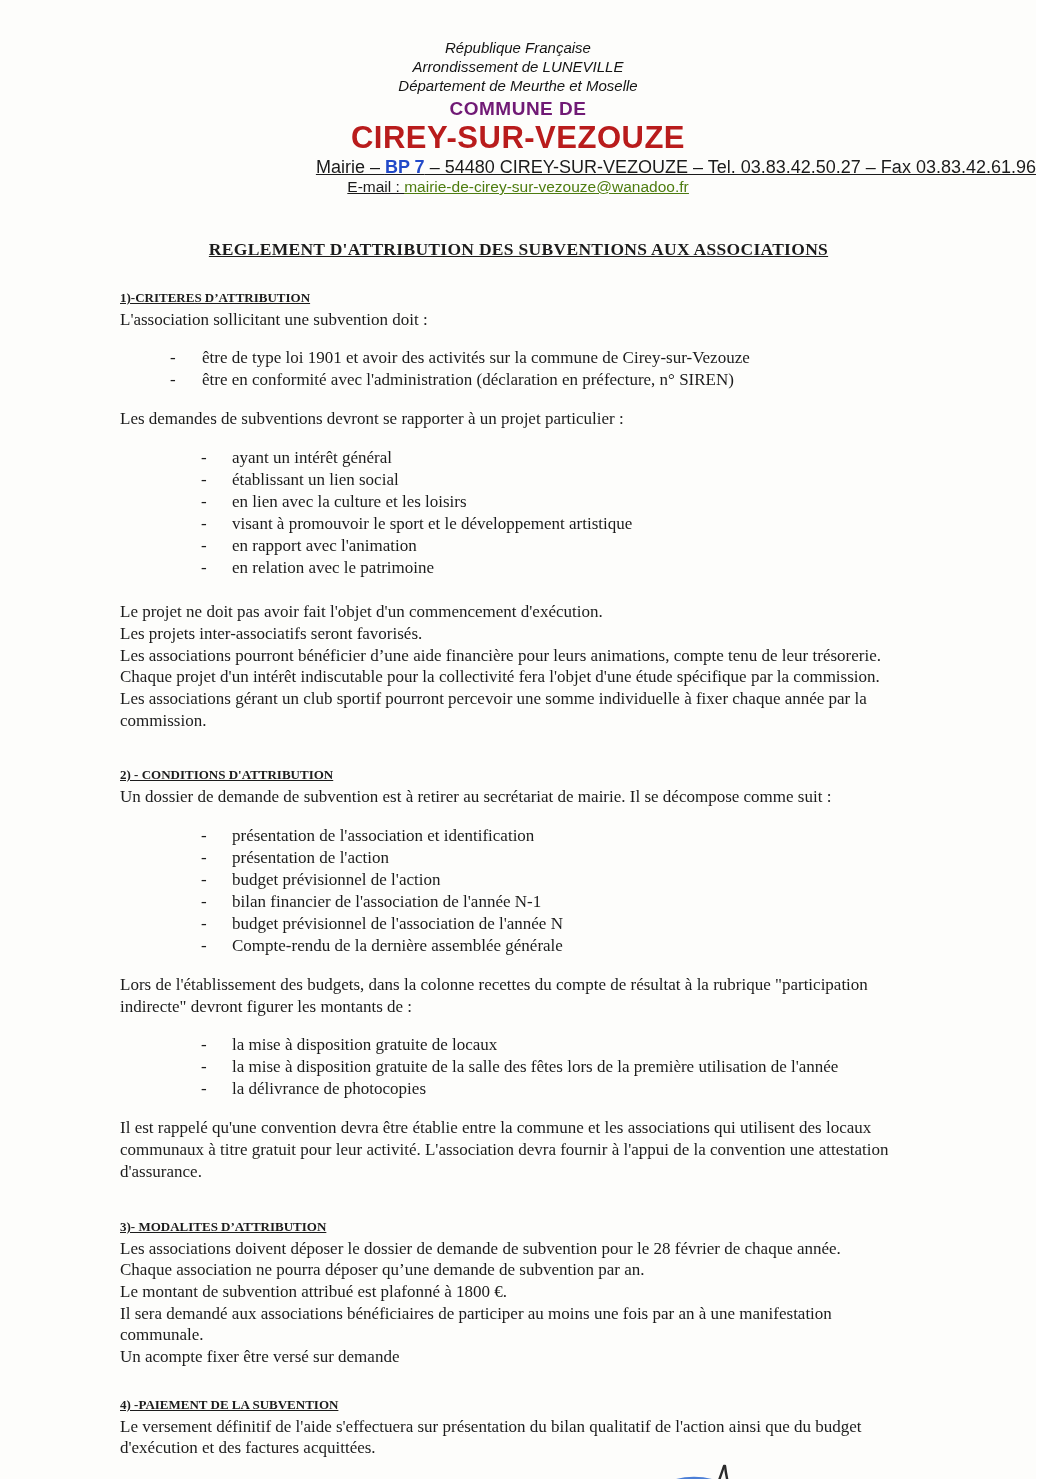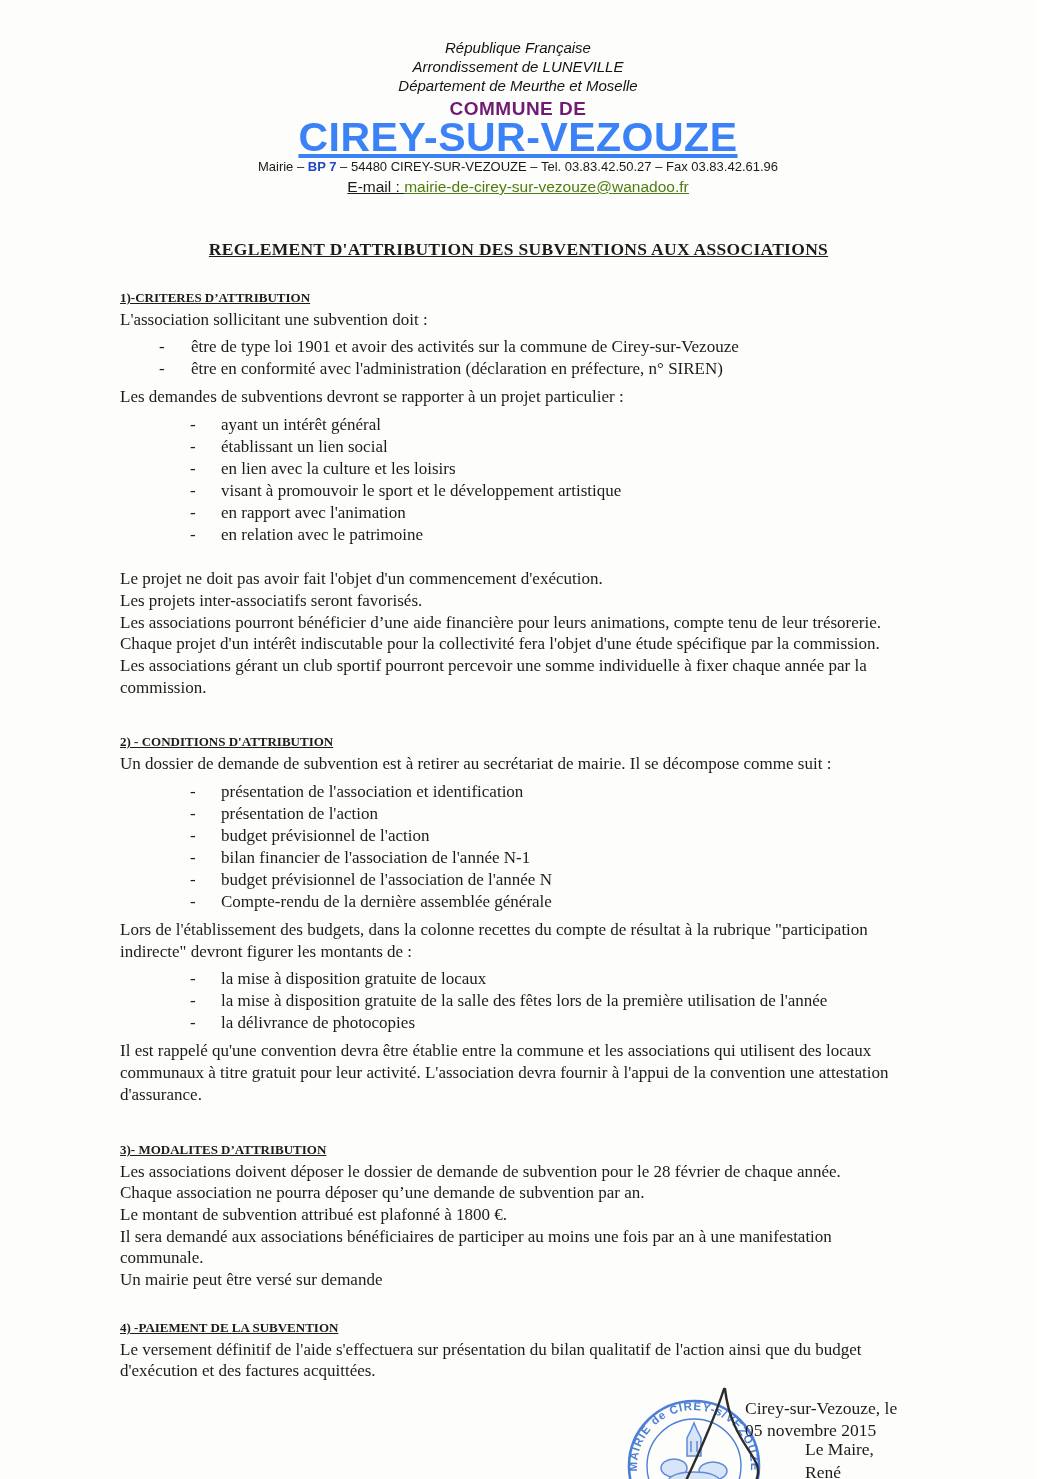--- a/index.html
+++ b/index.html
@@ -13,35 +13,35 @@
     box-sizing:border-box;
   }
   
   .letterhead{
     padding-top:38px;
     text-align:center;
     font-family:"Liberation Sans", sans-serif;
   }
   .lh-italic{font-style:italic;font-size:15px;line-height:19px;color:#141414;}
   .lh-commune{font-weight:700;font-size:19px;line-height:23px;letter-spacing:.5px;margin-top:2px;color:#701a75;}
-  .lh-name{font-weight:700;font-size:41px;line-height:35px;letter-spacing:.5px;color:#3b82f6;text-decoration:underline;}
-  .lh-address{font-size:13px;line-height:20px;margin-top:2px;color:#1b1b1b;}
+  .lh-name{font-weight:700;font-size:31px;line-height:35px;letter-spacing:.5px;color:#b91c1c;}
+  .lh-address{font-size:18px;line-height:20px;margin-top:2px;text-decoration:underline;color:#1b1b1b;text-align:right;}
   .lh-address .bp{color:#2149C8;font-weight:700;}
   .lh-email{font-size:15.5px;line-height:20px;text-decoration:underline;color:#1b1b1b;}
   .email-link{color:#4d7c0f;text-decoration:underline;cursor:pointer;}
   
   .content{margin:0 119px 0 120px;font-size:17px;line-height:21.7px;}
   .doc-title{
     font-size:17.5px;font-weight:700;text-align:center;
     text-decoration:underline;letter-spacing:.3px;
     margin:42px 0 0 0;
   }
   h2{font-size:13px;font-weight:700;text-decoration:underline;margin:0;line-height:22px;}
   .content p{margin:0;}
-  ul{list-style:none;margin:6px;padding:0;}
+  ul{list-style:none;margin:17px;padding:0;}
   li{position:relative;padding-left:95px;line-height:22px;}
   li::before{content:"-";position:absolute;left:64px;}
   ul.tight li{padding-left:65px;}
   ul.tight li::before{left:33px;}
   .mt-line{margin-top:15px;}
   .mt-para{margin-top:22px;font-family:Liberation Serif, serif;}
   .mt-sect{margin-top:33px;}
   .mt-sect2{margin-top:26px;}
   
   .closing{position:relative;height:185px;margin-top:0;}
@@ -112,21 +112,21 @@
       </ul>
       <p class="mt-line">Il est rappelé qu'une convention devra être établie entre la commune et les associations qui utilisent des locaux communaux à titre gratuit pour leur activité. L'association devra fournir à l'appui de la convention une attestation d'assurance.</p>
     </section>
 
     <section>
       <h2 class="mt-sect">3)- MODALITES D’ATTRIBUTION</h2>
       <p>Les associations doivent déposer le dossier de demande de subvention pour le 28 février de chaque année.</p>
       <p>Chaque association ne pourra déposer qu’une demande de subvention par an.</p>
       <p>Le montant de subvention attribué est plafonné à 1800 €.</p>
       <p>Il sera demandé aux associations bénéficiaires de participer au moins une fois par an à une manifestation communale.</p>
-      <p>Un mairie peut être versé sur demande</p>
+      <p>Un acompte fixer être versé sur demande</p>
     </section>
 
     <section>
       <h2 class="mt-sect2">4) -PAIEMENT DE LA SUBVENTION</h2>
       <p>Le versement définitif de l'aide s'effectuera sur présentation du bilan qualitatif de l'action ainsi que du budget d'exécution et des factures acquittées.</p>
     </section>
 
     <div class="closing">
       <svg class="stamp-svg" width="176" height="176" viewBox="-88 -88 176 176" aria-hidden="true">
         <g stroke="#4C7FD6" fill="none">

